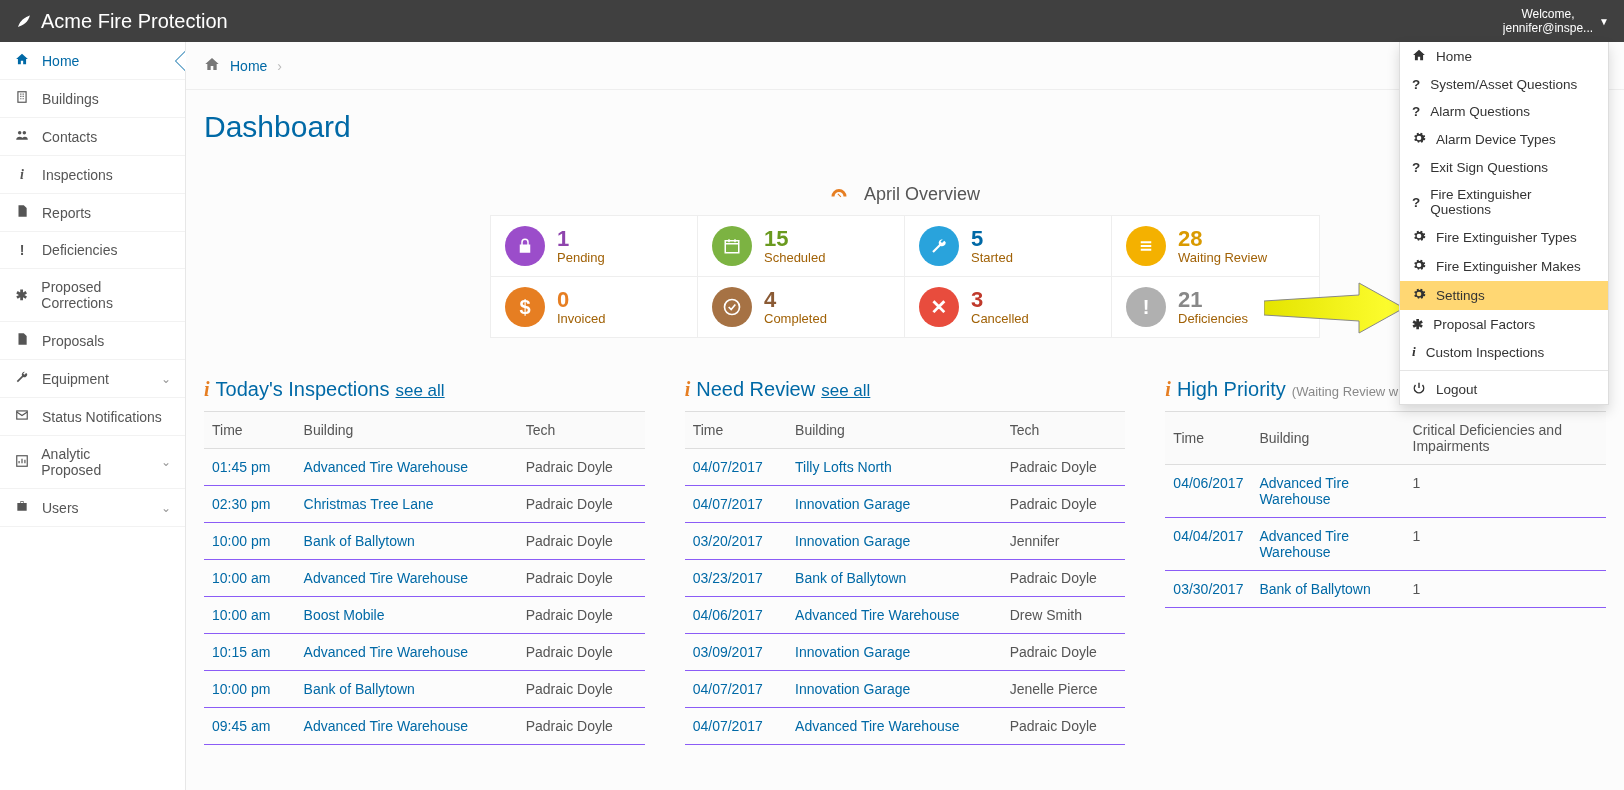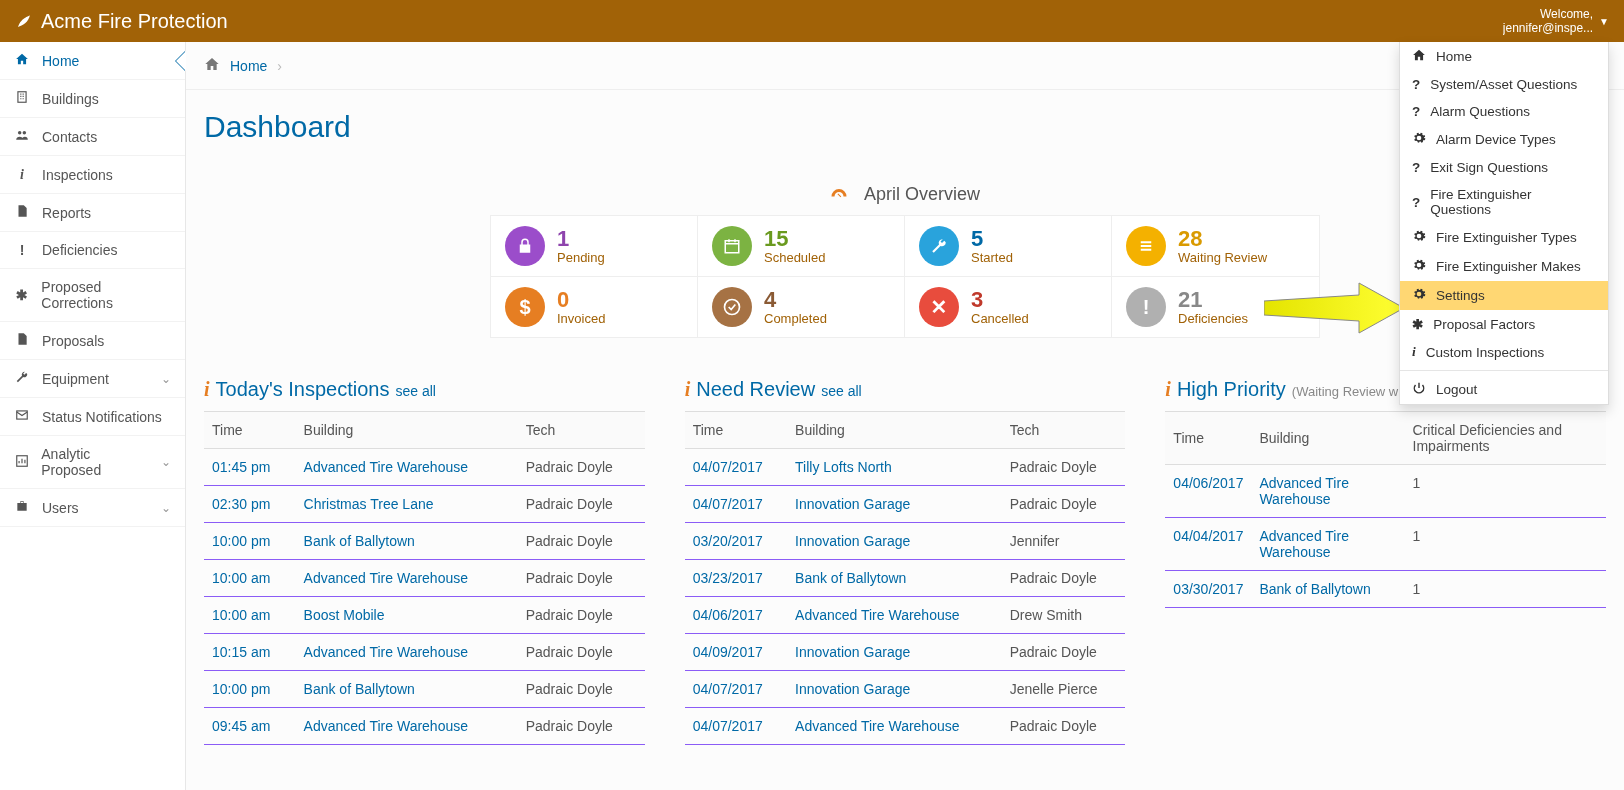--- a/index.html
+++ b/index.html
@@ -1,23 +1,23 @@
 <!DOCTYPE html>
 <html><head>
 <meta charset="utf-8">
 <style>
 * { margin:0; padding:0; box-sizing:border-box; }
 body { font-family:"Helvetica Neue",Helvetica,Arial,sans-serif; font-size:14px; color:#333; background:#fff; width:1624px; }
 a { color:#0069a6; text-decoration:none; cursor:pointer; }
 
 
-.topbar { background:#a16207; height:42px; display:flex; align-items:center; justify-content:space-between; color:#fff; padding:0 15px; position:relative; }
+.topbar { background:#404040; height:42px; display:flex; align-items:center; justify-content:space-between; color:#fff; padding:0 15px; position:relative; }
 .brand { font-size:20px; font-weight:300; display:flex; align-items:center; gap:8px; }
 .brand svg { width:18px; height:18px; }
-.user-welcome { font-size:12px; line-height:1.2; text-align:right; max-width:110px; overflow:hidden; text-overflow:ellipsis; white-space:nowrap; }
+.user-welcome { font-size:12px; line-height:1.2; text-align:center; max-width:110px; overflow:hidden; text-overflow:ellipsis; white-space:nowrap; }
 .user-welcome-wrap { display:flex; align-items:center; gap:6px; cursor:pointer; position:relative; }
 
 
 .dropdown { position:absolute; top:42px; right:15px; width:210px; background:#fff; border:1px solid #ddd; border-top:none; box-shadow:0 6px 12px rgba(0,0,0,.15); z-index:100; }
 .dropdown::before { content:""; position:absolute; top:-7px; right:12px; border:7px solid transparent; border-bottom-color:#fff; }
 .dropdown-item { display:flex; align-items:center; gap:10px; padding:6px 12px; color:#333; cursor:pointer; font-size:13.5px; }
 .dropdown-item.highlight { background:#ffd773; }
 .dropdown-divider { height:1px; background:#e5e5e5; margin:4px 0; }
 .dropdown-item svg, .dropdown-item .glyph { width:14px; height:14px; flex-shrink:0; }
 
@@ -48,21 +48,21 @@
 .ov-cell:nth-child(4n){ border-right:none; }
 .ov-cell:nth-last-child(-n+4){ border-bottom:none; }
 .ov-ic { width:40px; height:40px; border-radius:50%; display:flex; align-items:center; justify-content:center; color:#fff; font-size:18px; flex-shrink:0;}
 .ov-num { font-size:22px; font-weight:700; line-height:1; }
 .ov-lab { font-size:13px; color:#a16207; }
 
 .cols { display:flex; gap:40px; padding:40px 18px 20px; }
 .col { flex:1; min-width:0; }
 .sec-title { font-size:20px; color:#0069a6; font-weight:400; margin-bottom:10px; display:flex; align-items:baseline; gap:6px;}
 .sec-title .note { font-size:13px; color:#888; font-weight:400; }
-.sec-title .see-all { font-size:14px; }
+.sec-title .see-all { font-size:17px;text-decoration:underline; }
 .sec-title .iicon { color:#e67e22; font-weight:bold; font-style:italic; font-family:Georgia,serif; }
 
 table { width:100%; border-collapse:collapse; font-size:14px; }
 th { text-align:left; font-weight:400; color:#555; padding:10px 8px; border-bottom:1px solid #ddd; background:#fafafa; border-top:1px solid #ddd;}
 td { padding:10px 8px; border-bottom:1px solid #8b5cf6; color:#555; vertical-align:top; }
 td .link { color:#0069a6; }
 
 .color-purple{background:#9b4dca;} .color-green{background:#7cb342;} .color-blue{background:#29a3dc;} .color-yellow{background:#f4b100;}
 .color-orange{background:#e67e22;} .color-brown{background:#a67244;} .color-red{background:#e84c3d;} .color-grey{background:#b0b0b0;}
 .num-green{color:#6a9a1f;} .num-blue{color:#0069a6;} .num-orange{color:#e67e22;} .num-red{color:#c0392b;} .num-yellow{color:#d99a00;} .num-grey{color:#888;} .num-purple{color:#8e44ad;} .num-brown{color:#8a5a34;}
@@ -437,21 +437,21 @@
                 <td><a class="link">03/23/2017</a></td>
                 <td><a class="link">Bank of Ballytown</a></td>
                 <td>Padraic Doyle</td>
               </tr>
               <tr>
                 <td><a class="link">04/06/2017</a></td>
                 <td><a class="link">Advanced Tire Warehouse</a></td>
                 <td>Drew Smith</td>
               </tr>
               <tr>
-                <td><a class="link">04/09/2017</a></td>
+                <td><a class="link">03/09/2017</a></td>
                 <td><a class="link">Innovation Garage</a></td>
                 <td>Padraic Doyle</td>
               </tr>
               <tr>
                 <td><a class="link">04/07/2017</a></td>
                 <td><a class="link">Innovation Garage</a></td>
                 <td>Jenelle Pierce</td>
               </tr>
               <tr>
                 <td><a class="link">04/07/2017</a></td>

